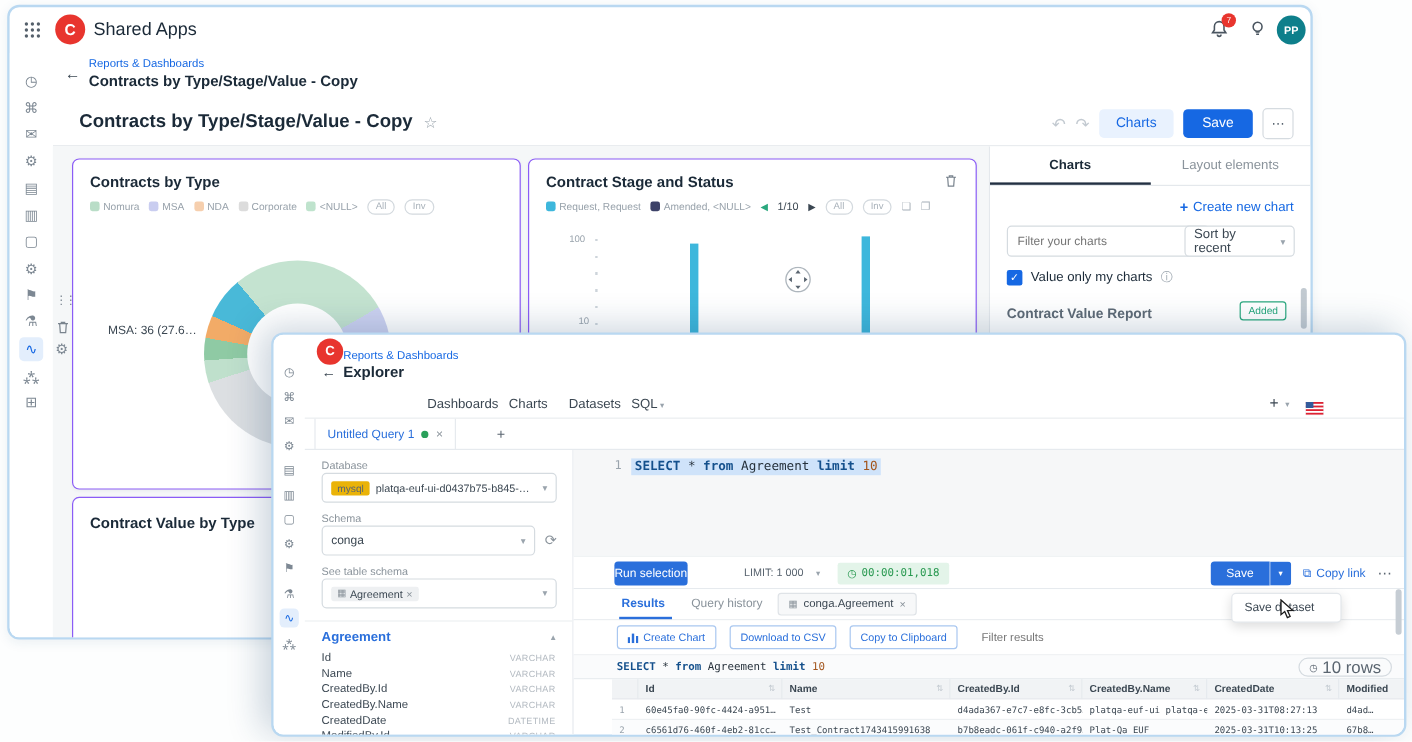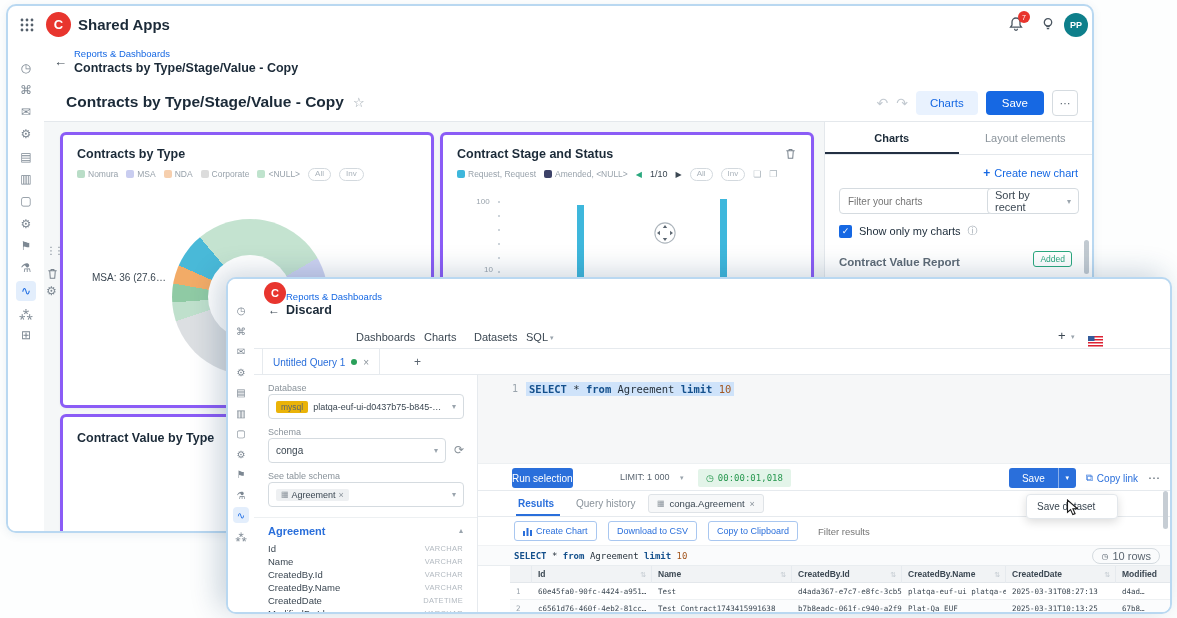--- a/index.html
+++ b/index.html
@@ -3,21 +3,21 @@
 <meta charset="utf-8">
 <style>
 *{margin:0;padding:0;box-sizing:border-box}
 html,body{width:1177px;height:618px}
 body{position:relative;background:#fdfefe;font-family:"Liberation Sans",sans-serif;color:#1b2a38;overflow:hidden}
 .abs{position:absolute}
 .window{position:absolute;background:#fff;border:2px solid #b9d8f1;border-radius:10px;overflow:hidden}
 #back-window{left:6px;top:4px;width:1088px;height:529px;box-shadow:0 2px 10px rgba(30,80,120,.08)}
 #front-window{left:226px;top:277px;width:946px;height:337px;box-shadow:-8px -4px 28px rgba(20,60,100,.22);z-index:10}
 .ic{color:#7d8893;line-height:1}
-.card{position:absolute;background:#fff;border:3px solid #8b5cf6;border-radius:6px;box-shadow:0 1px 3px rgba(20,40,60,.05)}
+.card{position:absolute;background:#fff;border:1px solid #8b5cf6;border-radius:6px;box-shadow:0 1px 3px rgba(20,40,60,.05)}
 .card-title{position:absolute;left:14px;top:12px;font-size:12.5px;font-weight:700;color:#1b2a38}
 .legend{position:absolute;display:flex;align-items:center;gap:8px;font-size:8.5px;color:#98a2ab;white-space:nowrap}
 .legend-item{display:flex;align-items:center;gap:3px}
 .sq{display:inline-block;width:8px;height:8px;border-radius:2px}
 .pill{border:1px solid #d3d9de;color:#aab3bb;border-radius:8px;font-size:8px;padding:1px 6px;line-height:1.1}
 .sel{position:absolute;border:1px solid #d5dbe0;border-radius:4px;background:#fff;display:flex;align-items:center;padding:0 7px;gap:5px}
 .caret{margin-left:auto;color:#9aa4ad;font-size:8px}
 .lbl{position:absolute;font-size:9px;color:#8a939b}
 .mono{font-family:"DejaVu Sans Mono",monospace}
 .rail-ic{position:absolute;width:20px;height:20px;display:flex;align-items:center;justify-content:center;color:#7d8893;font-size:12px;border-radius:4px}
@@ -50,21 +50,21 @@
             <circle cx="2" cy="7" r="1.4"></circle>
             <circle cx="7" cy="7" r="1.4"></circle>
             <circle cx="12" cy="7" r="1.4"></circle>
             <circle cx="2" cy="12" r="1.4"></circle>
             <circle cx="7" cy="12" r="1.4"></circle>
             <circle cx="12" cy="12" r="1.4"></circle>
           </g>
         </svg>
     </span>
     <span class="abs" style="left:38px;top:6px;width:25px;height:25px;border-radius:50%;background:#e8352e;color:#fff;font-size:13px;font-weight:700;display:flex;align-items:center;justify-content:center">C</span>
-    <span class="abs" style="left:70px;top:10px;font-size:15px;font-weight:700;color:#1b2a38">Shared Apps</span>
+    <span class="abs" style="left:70px;top:10px;font-size:15px;font-weight:400;color:#1b2a38">Shared Apps</span>
     <span class="abs" style="left:1000px;top:10px">
       <svg width="16" height="16" viewBox="0 0 16 16">
           <path d="M8 2a4 4 0 0 0-4 4v3l-1.5 2.2h11L12 9V6a4 4 0 0 0-4-4z" fill="none" stroke="#4a5560" stroke-width="1.3"></path>
           <path d="M6.5 12.8a1.5 1.5 0 0 0 3 0" fill="none" stroke="#4a5560" stroke-width="1.3"></path>
         </svg>
     </span>
     <span class="abs" style="left:1010px;top:5px;width:12px;height:12px;border-radius:50%;background:#e8352e;color:#fff;font-size:7px;display:flex;align-items:center;justify-content:center">7</span>
     <span class="abs" style="left:1032px;top:10px">
       <svg width="16" height="16" viewBox="0 0 16 16">
           <circle cx="8" cy="6.3" r="3.7" fill="none" stroke="#4a5560" stroke-width="1.3"></circle>
@@ -205,21 +205,21 @@
       <span class="blue" style="font-weight:700;font-size:12px">+</span>
       <span class="blue" style="font-size:11px">Create new chart</span>
     </div>
     <input class="abs" style="left: 14px; top: 66px; width: 169px; height: 26px; border: 1px solid rgb(213, 219, 224); border-radius: 4px; font-size: 10px; padding: 0px 8px; color: rgb(59, 71, 82);" readonly="" placeholder="Filter your charts">
     <div class="sel" style="left:162px;top:66px;width:92px;height:26px">
       <span style="font-size:11px;color:#3b4752">Sort by recent</span>
       <span class="caret">▾</span>
     </div>
     <div class="abs" style="left:14px;top:102px;display:flex;align-items:center;gap:7px">
       <span style="width:13px;height:13px;background:#1668e3;border-radius:2px;color:#fff;font-size:9px;display:flex;align-items:center;justify-content:center">✓</span>
-      <span style="font-size:11px;color:#1b2a38">Show only my charts</span>
+      <span style="font-size:11px;color:#1b2a38">Value only my charts</span>
       <span style="font-size:10px;color:#9aa4ad">ⓘ</span>
     </div>
     <div class="abs" style="left:14px;top:130px;right:20px">
       <span style="font-size:11.5px;font-weight:600;color:#5f6b76">Contract Value Report</span>
       <span class="abs" style="right:0;top:-1px;border:1px solid #2aa87e;color:#2aa87e;font-size:8.5px;padding:2px 6px;border-radius:3px">Added</span>
       <div style="margin-top:6px;display:flex;justify-content:space-between;font-size:9px;color:#9aa4ad">
         <span>Viz type</span>
         <span>Table</span>
       </div>
     </div>
@@ -241,21 +241,21 @@
     <span class="rail-ic small" style="left:5px;top:146px">▢</span>
     <span class="rail-ic small" style="left:5px;top:167px">⚙</span>
     <span class="rail-ic small" style="left:5px;top:187px">⚑</span>
     <span class="rail-ic small" style="left:5px;top:208px">⚗</span>
     <span class="rail-ic small active" style="left:5px;top:228px">∿</span>
     <span class="rail-ic small" style="left:5px;top:249px">⁂</span>
   </div>
 
   <span class="abs" style="left:40px;top:24px;font-size:12px;color:#3b4752">←</span>
   <span class="abs blue" style="left:58px;top:12px;font-size:9.5px">Reports &amp; Dashboards</span>
-  <span class="abs" style="left:58px;top:24px;font-size:12.5px;font-weight:700">Discard</span>
+  <span class="abs" style="left:58px;top:24px;font-size:12.5px;font-weight:700">Explorer</span>
 
   <div class="abs" style="left:26px;right:0;top:46px;height:24px;border-bottom:1px solid #e6eaee"></div>
   <span class="abs" style="left:128px;top:52px;font-size:11px;color:#3b4752">Dashboards</span>
   <span class="abs" style="left:196px;top:52px;font-size:11px;color:#3b4752">Charts</span>
   <span class="abs" style="left:246px;top:52px;font-size:11px;color:#3b4752">Datasets</span>
   <span class="abs" style="left:298px;top:52px;font-size:11px;color:#3b4752">SQL</span>
   <span class="abs" style="left:322px;top:55px;font-size:7px;color:#9aa4ad">▾</span>
   <span class="abs" style="left:830px;top:49px;font-size:13px;color:#3b4752">+</span>
   <span class="abs" style="left:843px;top:54px;font-size:7px;color:#9aa4ad">▾</span>
   <span class="abs" style="left:860px;top:54px">
@@ -387,21 +387,21 @@
     <div class="abs mono" style="left:36px;top:5px;font-size:9px">
       <span class="kw">SELECT</span>
       <span class="idf">*</span>
       <span class="kw">from</span>
       <span class="idf">Agreement</span>
       <span class="kw">limit</span>
       <span class="num">10</span>
     </div>
     <span class="abs" style="right:10px;top:2px;height:16px;display:flex;align-items:center;gap:4px;border:1px solid #d5dbe0;border-radius:9px;padding:0 8px;color:#5a6570">
       <span style="font-size:8px">◷</span>
-      <span style="font-size:11px">10 rows</span>
+      <span style="font-size:14px">10 rows</span>
     </span>
   </div>
 
   <div class="abs" style="left:282px;top:287px;right:0;bottom:0">
     <div class="abs" style="left:0;right:0;top:0;height:17px;background:#f1f3f5;border-bottom:1px solid #e3e7eb">
       <span class="hcell" style="left:0;width:22px"></span>
       <span class="hcell" style="left:22px;width:120px"><span>Id</span><span class="sort-ic">⇅</span></span>
       <span class="hcell" style="left:142px;width:140px"><span>Name</span><span class="sort-ic">⇅</span></span>
       <span class="hcell" style="left:282px;width:110px"><span>CreatedBy.Id</span><span class="sort-ic">⇅</span></span>
       <span class="hcell" style="left:392px;width:104px"><span>CreatedBy.Name</span><span class="sort-ic">⇅</span></span>

